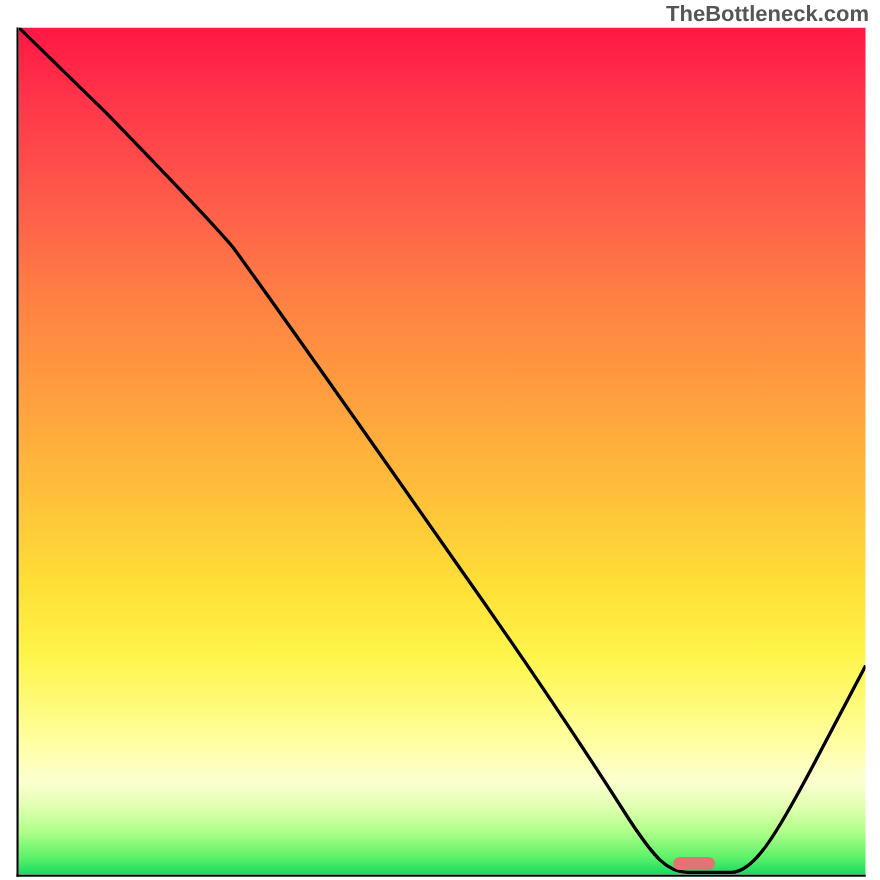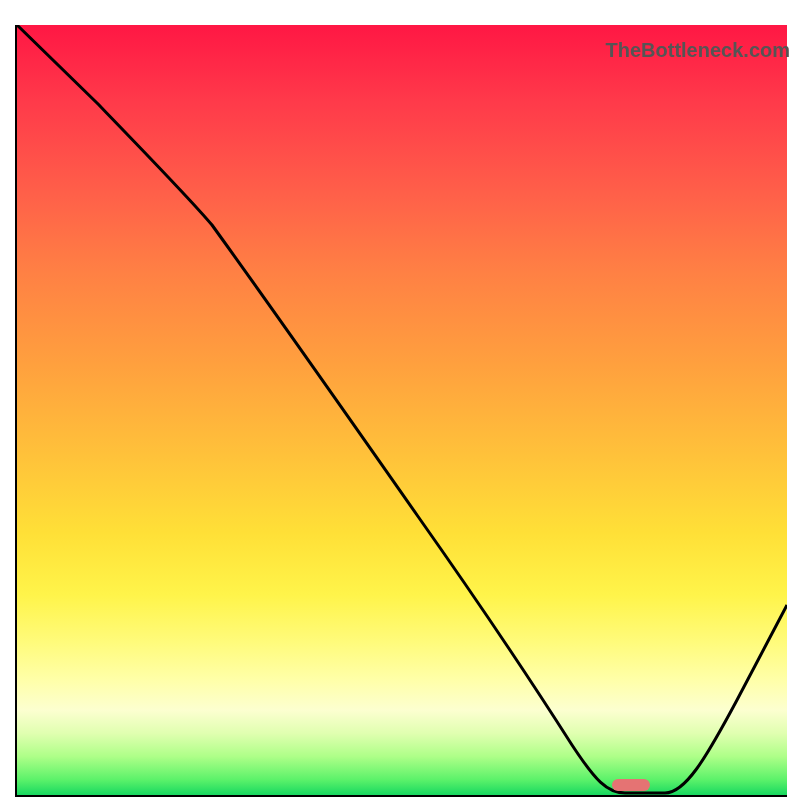--- a/index.html
+++ b/index.html
@@ -12,21 +12,20 @@
     position: relative;
   }
   .watermark {
     position: absolute;
     top: 2px;
     right: 10px;
     font-size: 20px;
     font-weight: bold;
     color: #555;
     z-index: 10;
-    margin-top: 37px;
   }
   .plot-area {
     position: absolute;
     left: 15px;
     top: 25px;
     width: 770px;
     height: 770px;
     border-left: 2px solid #000;
     border-bottom: 2px solid #000;
     overflow: hidden;

